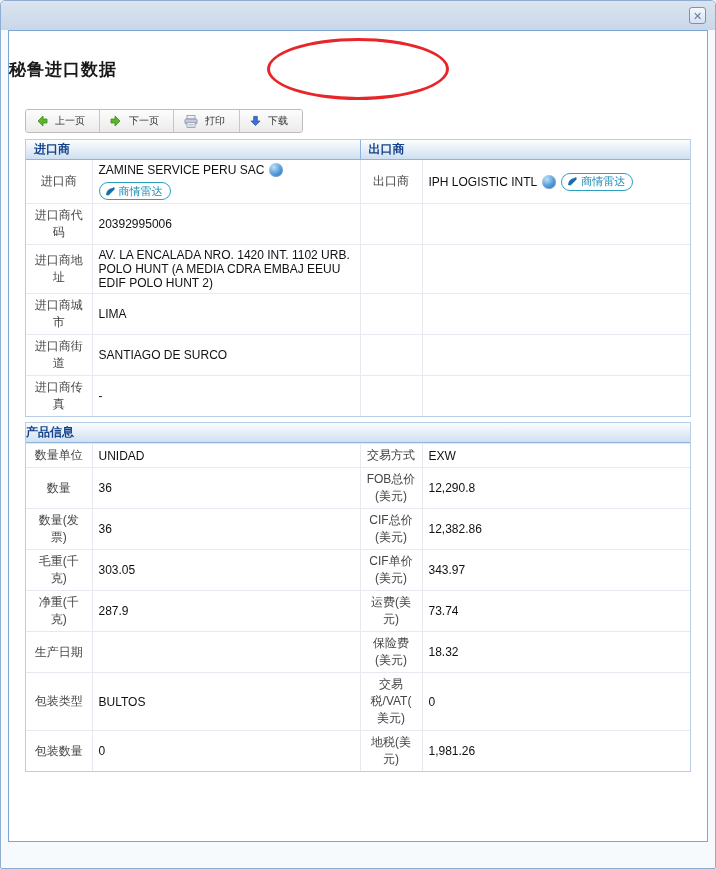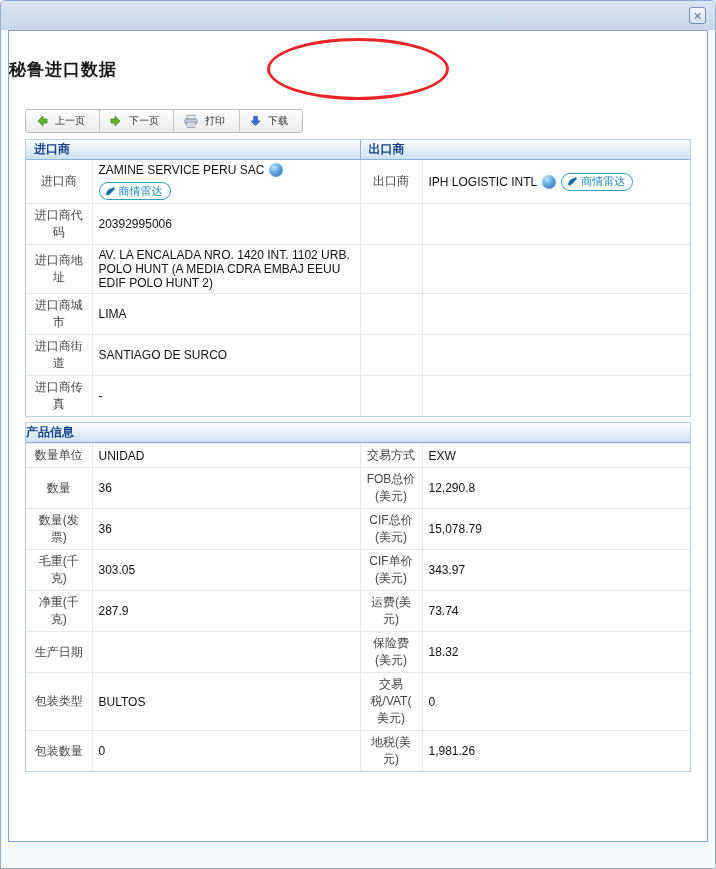--- a/index.html
+++ b/index.html
@@ -196,21 +196,21 @@
           <tr>
                 <td class="lbl">数量</td>
                 <td class="val">36</td>
                 <td class="lbl">FOB总价(美元)</td>
                 <td class="val">12,290.8</td>
               </tr>
           <tr>
                 <td class="lbl">数量(发票)</td>
                 <td class="val">36</td>
                 <td class="lbl">CIF总价(美元)</td>
-                <td class="val">15,078.79</td>
+                <td class="val">12,382.86</td>
               </tr>
           <tr>
                 <td class="lbl">毛重(千克)</td>
                 <td class="val">303.05</td>
                 <td class="lbl">CIF单价(美元)</td>
                 <td class="val">343.97</td>
               </tr>
           <tr>
                 <td class="lbl">净重(千克)</td>
                 <td class="val">287.9</td>

